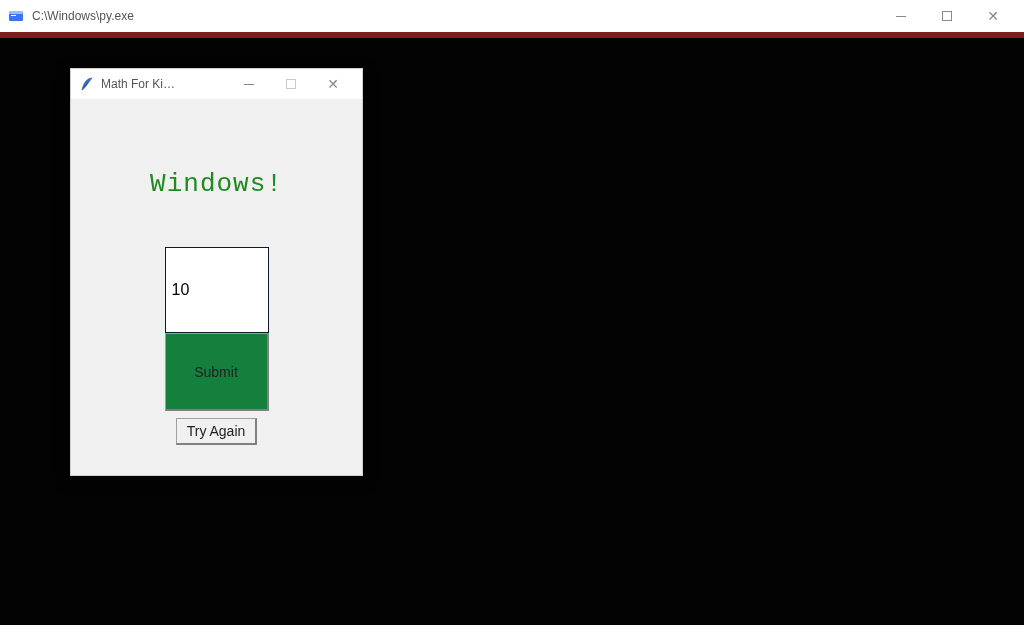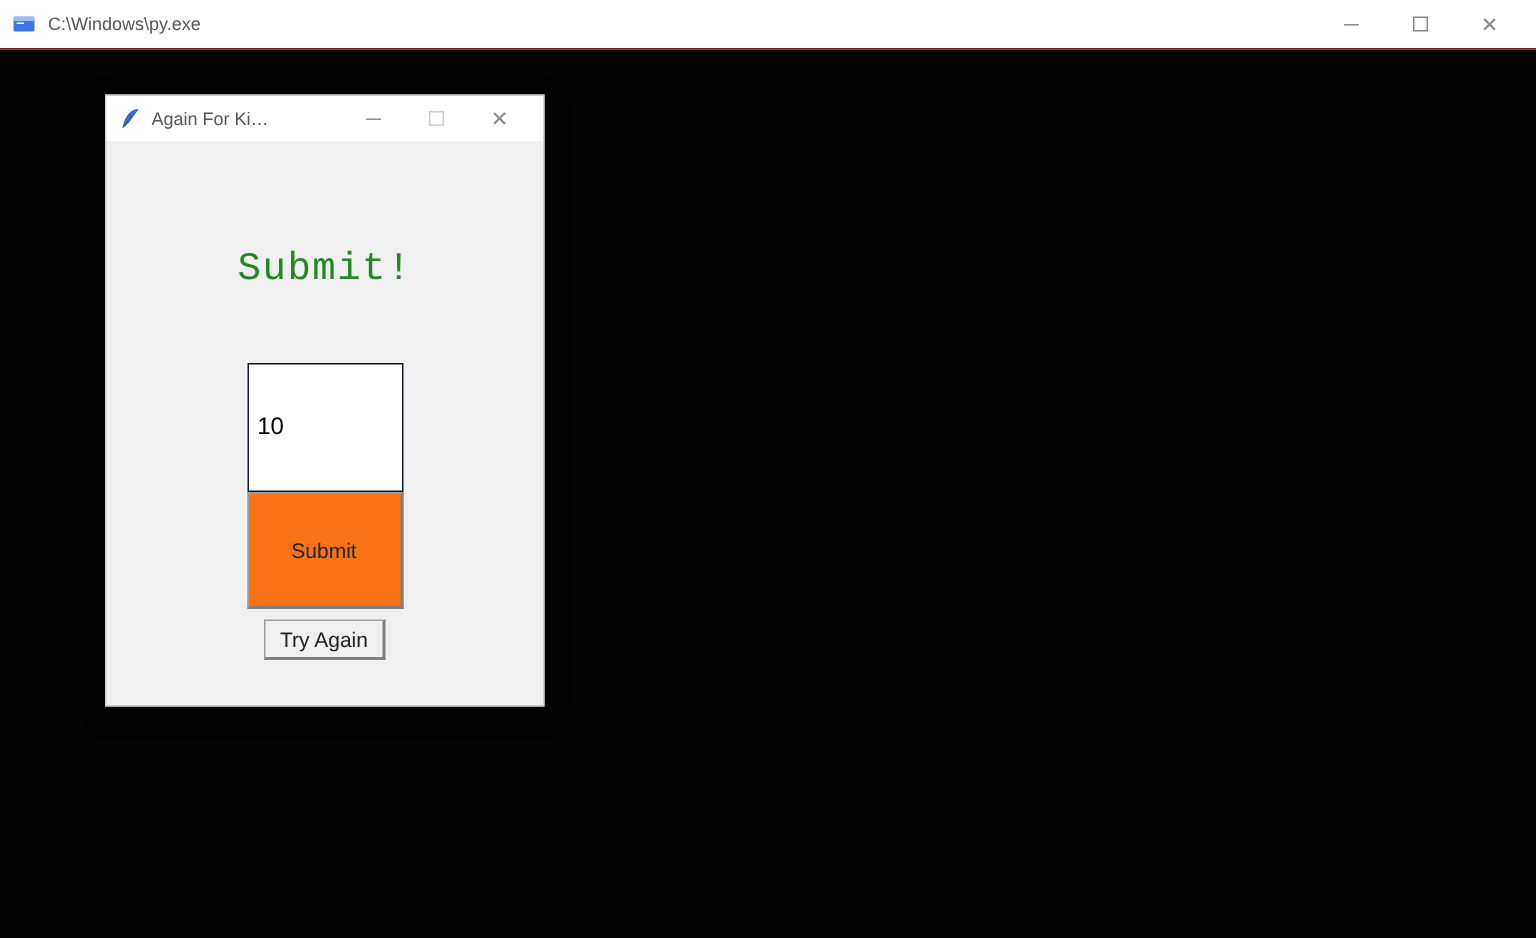--- a/index.html
+++ b/index.html
@@ -10,21 +10,21 @@
       background: #fff;
       overflow: hidden;
     }
     
     .outer-titlebar {
       height: 30px;
       background: #ffffff;
       display: flex;
       align-items: center;
       padding: 16px 8px;
-      border-bottom: 1px solid #7f1d1d;
+      border-bottom: 6px solid #7f1d1d;
     }
     .outer-titlebar .app-icon {
       width: 16px; height: 16px;
       margin-right: 8px;
       display: inline-flex;
       align-items: center;
       justify-content: center;
     }
     .outer-titlebar .title {
       color: #555;
@@ -120,21 +120,21 @@
       font-size: 16px;
       font-family: "Segoe UI", Tahoma, sans-serif;
       padding: 0 6px;
       outline: none;
       display: flex;
       align-items: center;
     }
     .submit-btn {
       width: 104px;
       height: 78px;
-      background: #f97316;
+      background: #15803d;
       border: 1px solid #a0a0a0;
       border-bottom: 2px solid #808080;
       border-right: 2px solid #808080;
       font-size: 14px;
       font-family: "Segoe UI", Tahoma, sans-serif;
       color: #222;
       cursor: default;
       margin-top: 0;
     }
     .tryagain-btn {
@@ -182,36 +182,36 @@
 <div class="outer-body">
 
   <div class="tk-window">
     <div class="tk-titlebar">
       <span class="feather-icon">
         <svg width="16" height="16" viewBox="0 0 16 16">
           <path d="M3 14 C3 14 5 2 13 2 C13 2 10 6 8 9 C6 12 3 14 3 14 Z" fill="#3a6ecb" stroke="#2a4d8f" stroke-width="0.5"></path>
           <line x1="3" y1="14" x2="9" y2="6" stroke="#2a4d8f" stroke-width="0.6"></line>
         </svg>
       </span>
-      <span class="tk-title">Again For Ki…</span>
+      <span class="tk-title">Math For Ki…</span>
       <div class="tk-controls">
         <div class="ctrl">
             <span class="win-line"></span>
           </div>
         <div class="ctrl maximize">
             <span class="win-box"></span>
           </div>
         <div class="ctrl close">
             <span class="win-x">✕</span>
           </div>
       </div>
     </div>
 
     <div class="tk-body">
-      <div class="result-label">Submit!</div>
+      <div class="result-label">Windows!</div>
 
       <input type="text" class="answer-input" value="10" style="">
 
       <button class="submit-btn">Submit</button>
 
       <button class="tryagain-btn">Try Again</button>
     </div>
   </div>
 
 </div>

